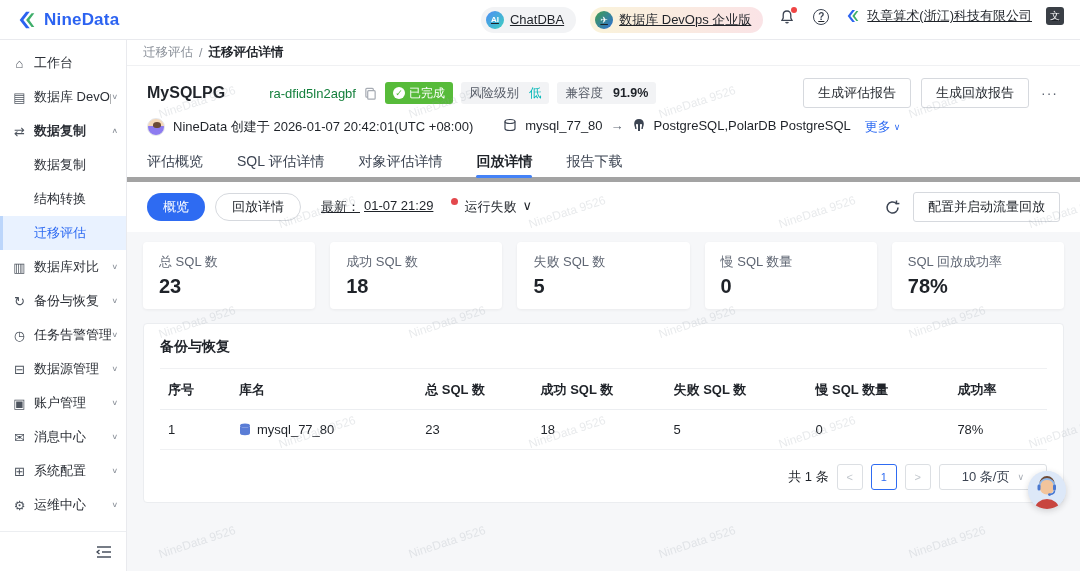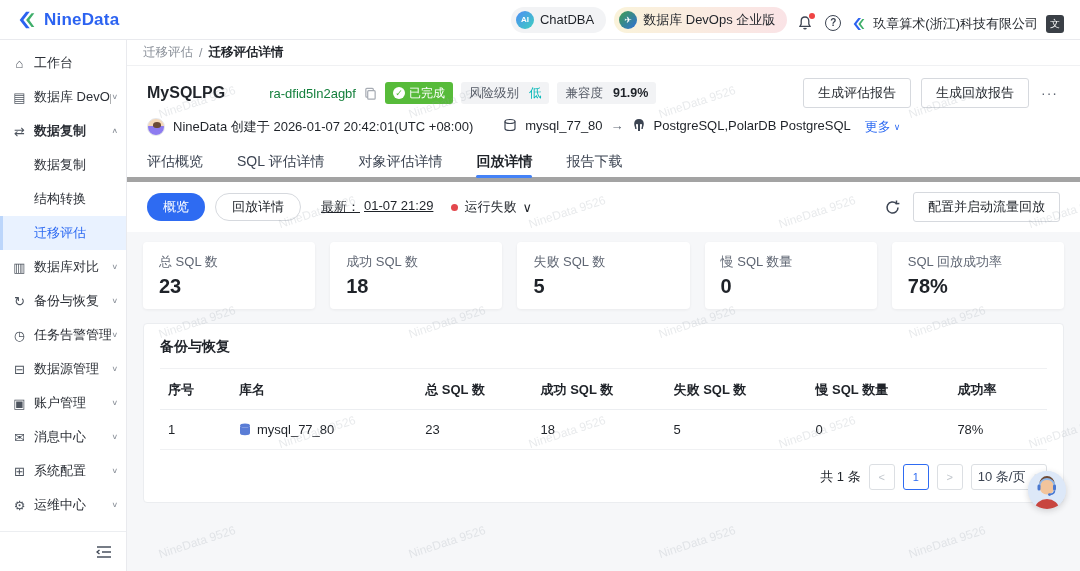--- a/index.html
+++ b/index.html
@@ -3,21 +3,21 @@
 <meta charset="utf-8">
 <style>
   * { margin:0; padding:0; box-sizing:border-box; }
   html,body { width:1080px; height:571px; overflow:hidden; }
   body { font-family:"Liberation Sans","DejaVu Sans",sans-serif; font-size:13px; color:#1f2329; background:#fff; position:relative; }
 
   
   .navbar { height:40px; display:flex; align-items:center; padding:0 16px; background:#fff; border-bottom:1px solid #e9eaee; position:relative; z-index:5; }
   .logo { display:flex; align-items:center; gap:6px; }
   .logo-text { font-size:17px; font-weight:bold; color:#2c63f1; letter-spacing:.2px; }
-  .nav-right { margin-left:auto; display:flex; align-items:flex-end; gap:8px; }
+  .nav-right { margin-left:auto; display:flex; align-items:flex-start; gap:14px;text-decoration:underline; }
   .pill { display:flex; align-items:center; gap:6px; height:26px; padding:0 12px 0 5px; border-radius:14px; background:#f2f3f5; cursor:pointer; }
   .pill-label { font-size:13px; color:#1f2329; }
   .ai-badge { width:18px; height:18px; border-radius:50%; background:linear-gradient(135deg,#4d8df5,#3ecfc0); color:#fff; font-size:8px; font-weight:bold; display:flex; align-items:center; justify-content:center; }
   .edition-pill { background:linear-gradient(90deg,#faf3da,#fae3e6); }
   .globe-badge { width:18px; height:18px; border-radius:50%; background:linear-gradient(135deg,#3f9e4f,#2f6fd8); color:#fff; font-size:9px; display:flex; align-items:center; justify-content:center; }
   .icon-btn { position:relative; width:20px; height:20px; display:flex; align-items:center; justify-content:center; cursor:pointer; color:#3c4452; }
   .red-dot { position:absolute; top:0; right:0; width:6px; height:6px; border-radius:50%; background:#ef4444; }
   .help-circle { width:16px; height:16px; border:1.4px solid #3c4452; border-radius:50%; font-size:10px; font-weight:bold; display:flex; align-items:center; justify-content:center; color:#3c4452; }
   .company { display:flex; align-items:center; gap:6px; cursor:pointer; }
   .company-name { font-size:13px; color:#1f2329; }
@@ -69,42 +69,42 @@
   .tabs { display:flex; gap:34px; padding:0 20px; border-bottom:5px solid #a3a3a3; height:36px; }
   .tab { font-size:14px; color:#3c4452; display:flex; align-items:center; cursor:pointer; position:relative; white-space:nowrap; }
   .tab.active { color:#1f2329; font-weight:bold; }
   .tab.active::after { content:""; position:absolute; left:0; right:0; bottom:-1px; height:3px; border-radius:2px; background:#4482f7; }
 
   .toolbar { display:flex; align-items:center; padding:10px 20px; gap:10px; background:#fff; }
   .seg-pill { height:28px; padding:0 16px; border-radius:15px; font-size:13px; display:flex; align-items:center; cursor:pointer; }
   .seg-pill.on { background:#2e6bf2; color:#fff; }
   .seg-pill.off { background:#fff; color:#1f2329; border:1px solid #d6d9de; }
   .latest { margin-left:10px; display:flex; gap:4px;text-decoration:underline; }
-  .status-wrap { display:flex; align-items:center; gap:6px; margin-left:8px; cursor:pointer; }
+  .status-wrap { display:flex; gap:6px; margin-left:8px; cursor:pointer; }
   .status-dot { width:7px; height:7px; border-radius:50%; background:#e3484d; }
   .toolbar-right { margin-left:auto; display:flex; align-items:center; gap:12px; }
   .refresh-ic { cursor:pointer; color:#3c4452; display:flex; }
 
   .content-body { flex:1; background:#f6f7f9; padding:10px 16px 0; position:relative; }
   .cards { display:flex; gap:15px; }
   .stat-card { flex:1; background:#fff; border-radius:4px; box-shadow:0 1px 3px rgba(31,35,41,.06); padding:11px 16px; }
   .stat-label { font-size:13px; color:#5f6673; }
   .stat-value { font-size:20px; font-weight:bold; margin-top:4px; }
 
   .table-card { margin-top:14px; background:#fff; border:1px solid #ebedf0; border-radius:4px; padding:14px 16px 12px; }
   .section-title { font-size:14px; font-weight:bold; padding-bottom:12px; border-bottom:1px solid #f0f1f3; }
   table.data { width:100%; border-collapse:collapse; font-size:13px; margin-top:2px; }
   table.data th { text-align:left; font-weight:bold; color:#1f2329; padding:10px 8px; border-bottom:1px solid #eceef1; white-space:nowrap; }
   table.data td { text-align:left; padding:12px 8px; border-bottom:1px solid #f0f1f3; color:#1f2329; }
   .dbname-cell { display:flex; align-items:center; gap:6px; }
   .db-cyl { display:flex; }
   .pagination { display:flex; align-items:center; justify-content:flex-end; gap:8px; margin-top:14px; font-size:13px; }
   .pg-btn { width:26px; height:26px; border:1px solid #dcdfe3; border-radius:3px; background:#fff; display:flex; align-items:center; justify-content:center; color:#c1c6cc; font-size:11px; cursor:pointer; }
   .pg-btn.page { border-color:#2e6bf2; color:#2e6bf2; }
-  .pg-size { height:26px; border:1px solid #dcdfe3; border-radius:3px; background:#fff; display:flex; align-items:center; gap:8px; padding:0 6px; color:#3c4452; cursor:pointer; }
+  .pg-size { height:26px; border:1px solid #dcdfe3; border-radius:3px; background:#fff; display:flex; align-items:center; gap:8px; padding:0 22px; color:#3c4452; cursor:pointer; }
   .pg-size .mi-chev { color:#a6abb3; font-size:9px; }
 
   .support-bubble { position:absolute; right:14px; bottom:62px; width:38px; height:38px; border-radius:50%; background:#dde8f8; box-shadow:0 2px 6px rgba(31,35,41,.18); cursor:pointer; overflow:hidden; z-index:6; }
 
   .watermark-layer { position:absolute; left:127px; top:40px; right:0; bottom:0; pointer-events:none; overflow:hidden; z-index:3; }
   .wm { position:absolute; font-size:12px; color:rgba(150,158,170,.22); transform:rotate(-18deg); white-space:nowrap; }
 </style>
 </head>
 <body>
 

